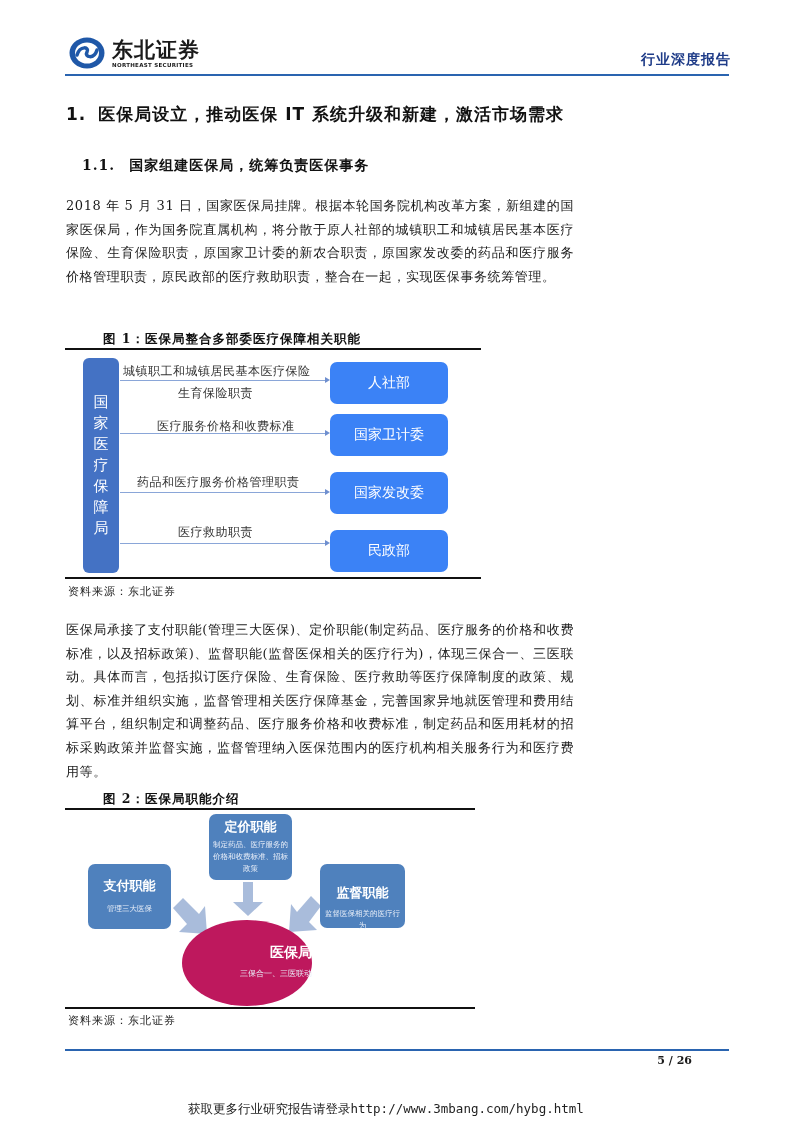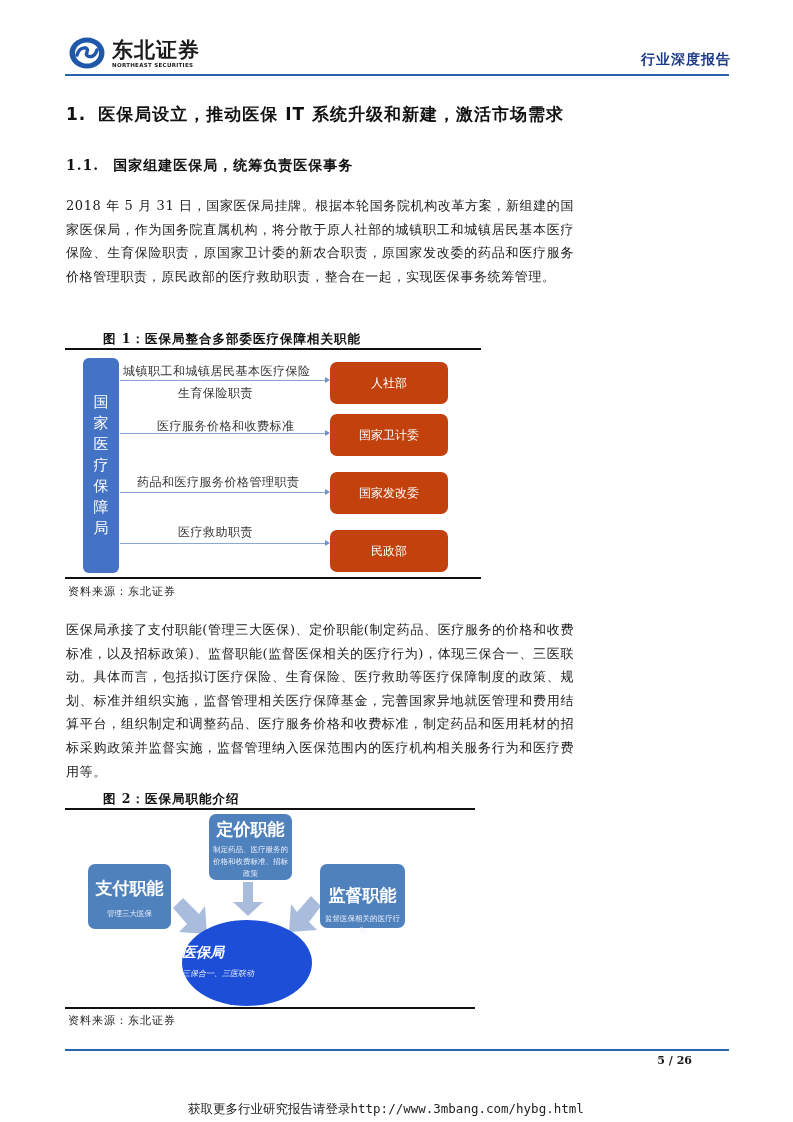--- a/index.html
+++ b/index.html
@@ -12,51 +12,51 @@
   .logo-wrap { left: 68px; top: 34px; width: 180px; height: 40px; }
   .logo-circle { left: 0; top: 2px; width: 38px; height: 34px; }
   .logo-cn { left: 44px; top: 2px; font-family: "DejaVu Sans", sans-serif; font-weight: bold; font-size: 21px; letter-spacing: 1px; color: #1a1a1a; }
   .logo-en { left: 44px; top: 28px; font-family: "DejaVu Sans", sans-serif; font-weight: bold; font-size: 5.5px; letter-spacing: 0.3px; color: #1a1a1a; }
   .header-right { right: 62px; top: 51px; font-family: "DejaVu Sans", sans-serif; font-weight: bold; font-size: 14px; color: #1f3c88; letter-spacing: 1px; }
   .header-line { left: 65px; top: 74px; width: 664px; height: 2px; background: #2a64b0; }
 
   
   .h1 { left: 66px; top: 103px; font-family: "DejaVu Sans", sans-serif; font-weight: bold; font-size: 17px; color: #111; letter-spacing: 1px; }
   .h1 .num { margin-right: 12px; }
-  .h2 { left: 66px; top: 157px; font-family: "DejaVu Serif", serif; font-weight: bold; font-size: 14px; color: #111; letter-spacing: 1px; }
+  .h2 { left: 82px; top: 157px; font-family: "DejaVu Serif", serif; font-weight: bold; font-size: 14px; color: #111; letter-spacing: 1px; }
   .h2 .num { margin-right: 14px; }
 
   .para { left: 66px; width: 508px; font-size: 13px; line-height: 23.6px; text-align: justify; color: #1a1a1a; letter-spacing: 0.6px; }
   .para1 { top: 194px; }
   .para2 { top: 618px; }
 
   .fig-title { left: 66px; font-family: "DejaVu Serif", serif; font-weight: bold; font-size: 12.5px; color: #111; letter-spacing: 1px; padding-left: 37px; }
   .fig1-title { top: 331px; }
   .fig2-title { top: 791px; }
   .fig-rule { height: 2px; background: #111; }
   .fig1-top { left: 65px; top: 348px; width: 416px; }
   .fig1-bot { left: 65px; top: 577px; width: 416px; }
   .fig2-top { left: 65px; top: 808px; width: 410px; }
   .fig2-bot { left: 65px; top: 1007px; width: 410px; }
   .source { left: 68px; font-size: 11px; color: #222; letter-spacing: 1px; }
   .src1 { top: 584px; }
   .src2 { top: 1013px; }
 
   
   .vbar { left: 83px; top: 358px; width: 36px; height: 215px; background: #4472c4; border-radius: 6px; color: #fff; font-family: "DejaVu Sans", sans-serif; font-size: 15px; display: flex; flex-direction: column; align-items: center; justify-content: center; line-height: 21px; }
-  .dept-box { left: 330px; width: 118px; height: 42px; background: #c2410c; border-radius: 7px; color: #fff; font-family: "DejaVu Sans", sans-serif; font-size: 12px; display: flex; align-items: center; justify-content: center; }
+  .dept-box { left: 330px; width: 118px; height: 42px; background: #3b82f6; border-radius: 7px; color: #fff; font-family: "DejaVu Sans", sans-serif; font-size: 14px; display: flex; align-items: center; justify-content: center; }
   .arrow-line { left: 120px; width: 208px; height: 1px; background: #8aa6d8; }
   .arrow-line::after { content: ""; position: absolute; right: -2px; top: -3px; border-left: 5px solid #6f8fcf; border-top: 3.5px solid transparent; border-bottom: 3.5px solid transparent; }
   .flow-label { font-size: 12px; color: #333; letter-spacing: 0.5px; white-space: nowrap; }
 
   
   .fbox { background: #4f81bd; border-radius: 7px; color: #fff; font-family: "DejaVu Sans", sans-serif; text-align: center; }
-  .fbox .t { font-weight: bold; font-size: 17px; display: block; }
+  .fbox .t { font-weight: bold; font-size: 13px; display: block; }
   .fbox .d { font-size: 7.5px; line-height: 12px; display: block; color: #e8eef8; }
-  .ellipse { left: 182px; top: 920px; width: 130px; height: 86px; border-radius: 50%; background: #1d4ed8; color: #fff; font-family: "DejaVu Sans", sans-serif; text-align: left; font-style: italic; }
+  .ellipse { left: 182px; top: 920px; width: 130px; height: 86px; border-radius: 50%; background: #be185d; color: #fff; font-family: "DejaVu Sans", sans-serif; text-align: right; }
 
   .footer-line { left: 65px; top: 1049px; width: 664px; height: 1.5px; background: #2a64b0; }
   .page-num { right: 101px; top: 1054px; font-weight: bold; font-size: 11px; color: #1a1a1a; }
   .promo { left: 188px; top: 1101px; font-family: "DejaVu Sans Mono", monospace; font-size: 12.5px; color: #222; }
 </style>
 </head>
 <body>
 
 <div class="abs logo-wrap">
   <svg class="abs logo-circle" viewBox="0 0 38 34">

